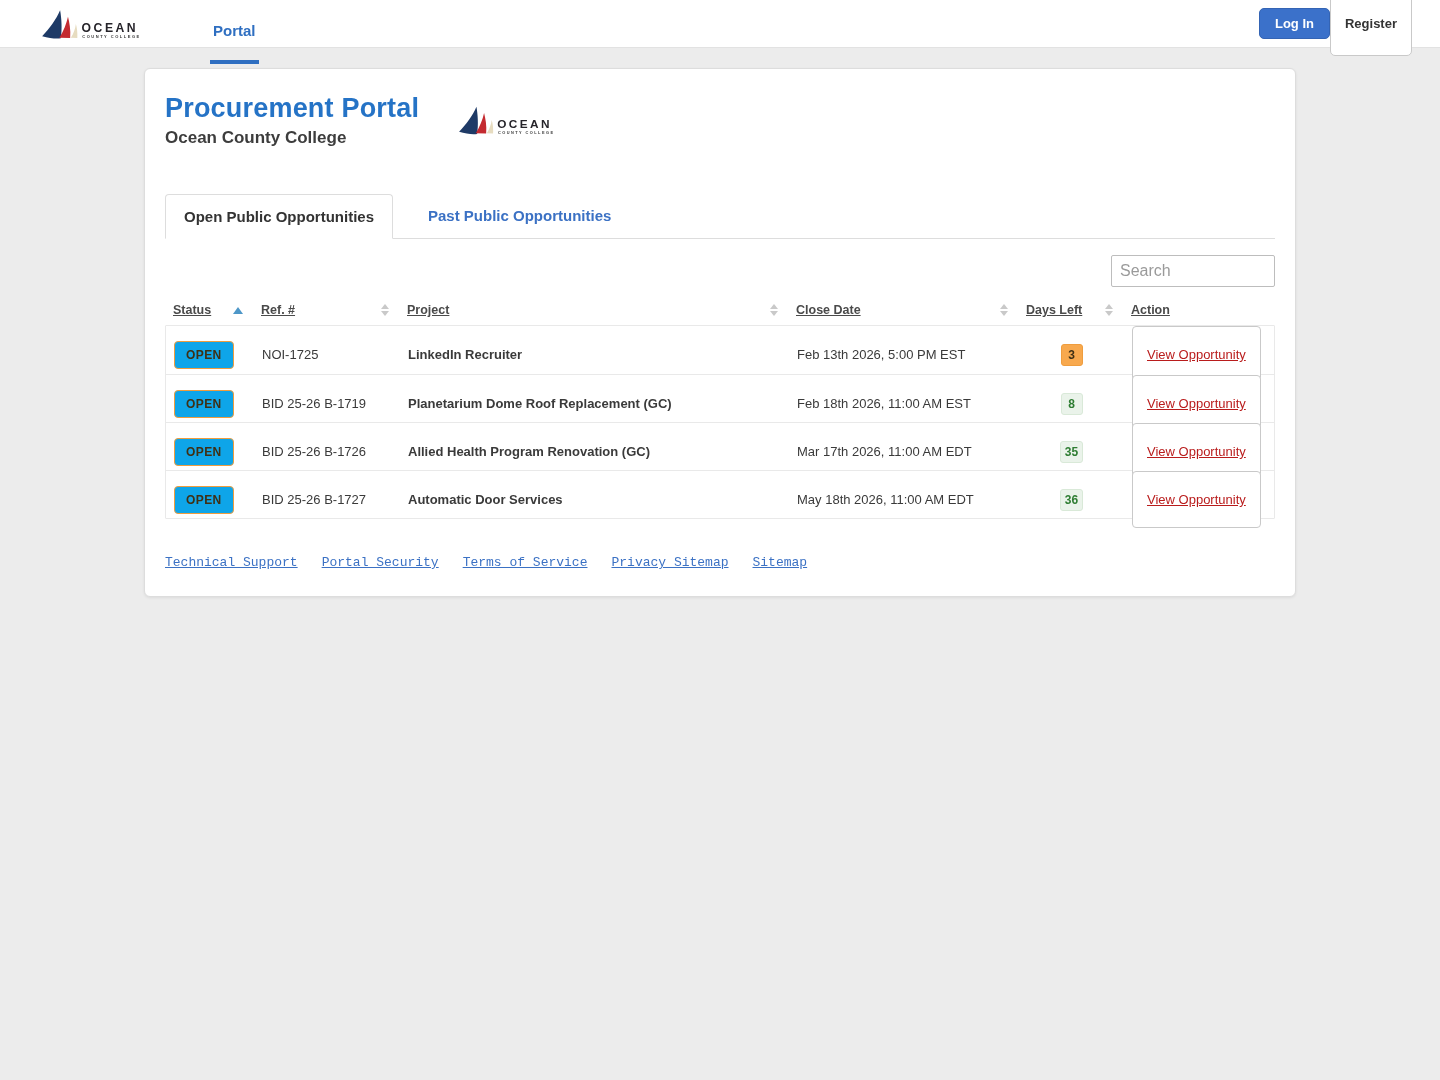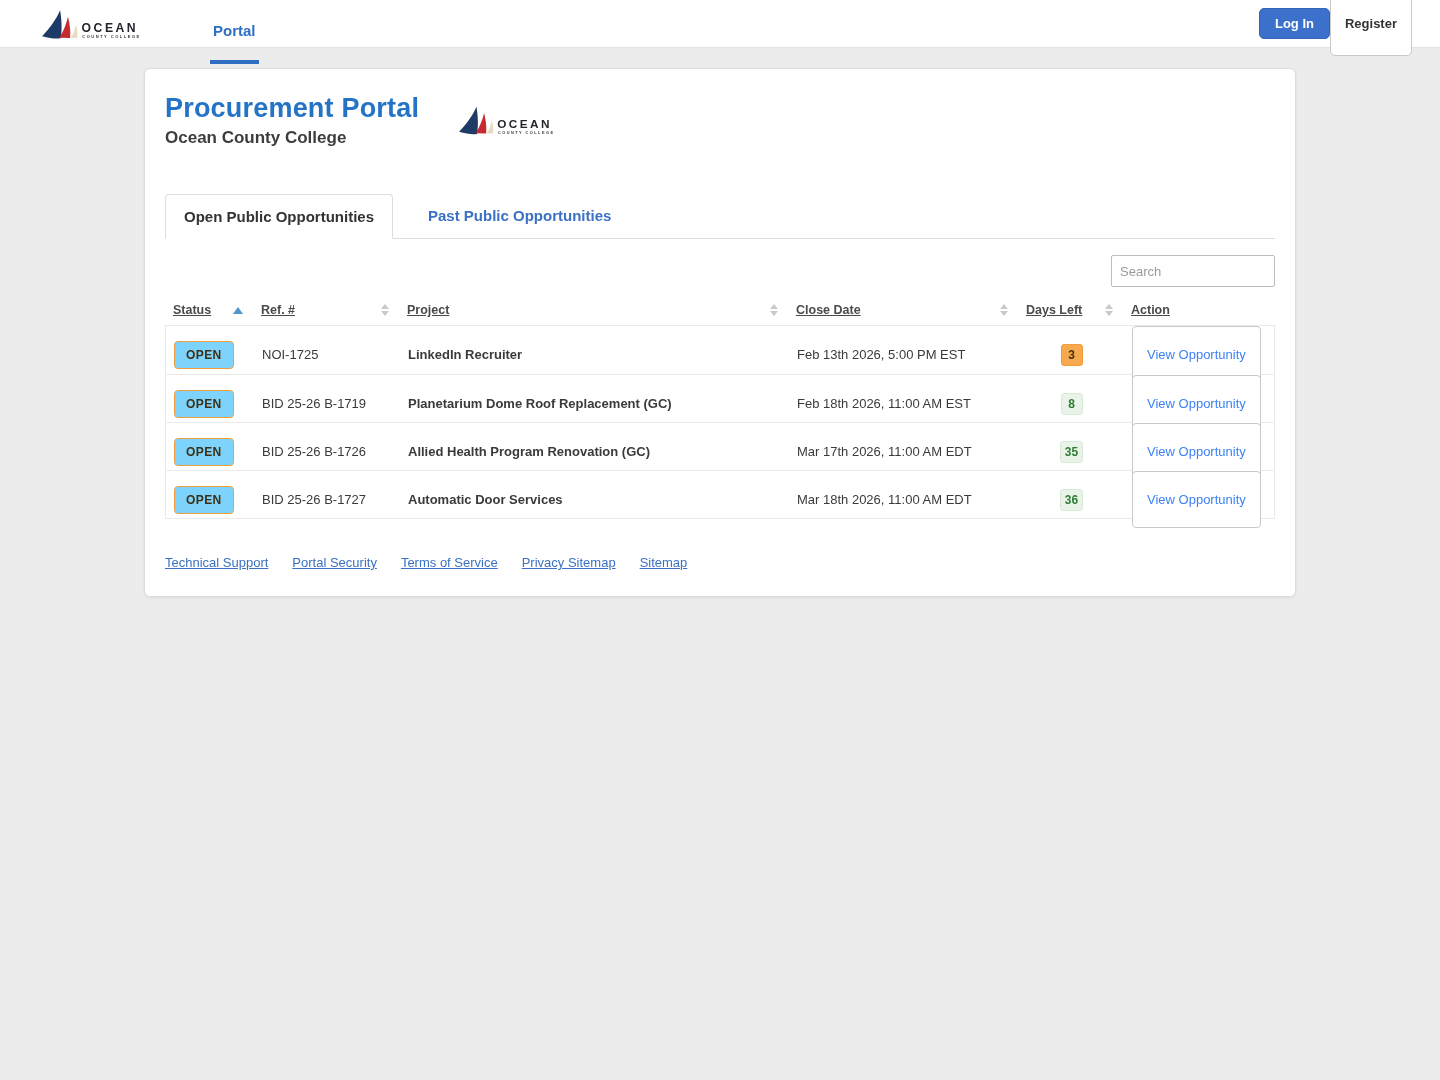--- a/index.html
+++ b/index.html
@@ -22,51 +22,51 @@
   .page-subtitle { color:#3d3d3d; font-size:17px; font-weight:bold; margin-top:4px; }
 
   
   .tabs { display:flex; border-bottom:1px solid #ddd; margin-top:46px; }
   .tab { font-size:15px; font-weight:bold; padding:13px 18px; cursor:pointer; }
   .tab.active { color:#333; background:#fff; border:1px solid #ddd; border-bottom:1px solid #fff; margin-bottom:-1px; border-radius:4px 4px 0 0; }
   .tab.inactive { color:#3b71c4; margin-left:17px; }
 
   
   .search-row { display:flex; justify-content:flex-end; margin-top:16px; }
-  .search-input { width:164px; height:32px; border:1px solid #bdbdbd; border-radius:2px; padding:9px 8px; font-size:13px; color:#333; font-family:inherit; }
+  .search-input { width:164px; height:32px; border:1px solid #bdbdbd; border-radius:2px; padding:9px 8px; font-size:16px; color:#333; font-family:inherit; }
   .search-input::placeholder { color:#9a9a9a; }
 
   
   .grid-row { display:grid; grid-template-columns:88px 146px 389px 230px 105px 1fr; align-items:center; }
   .thead { margin-top:8px; }
   .thead .cell { display:flex; align-items:center; justify-content:space-between; padding:8px 10px 8px 8px; font-size:12.5px; font-weight:bold; color:#4a4a4a; cursor:pointer;text-decoration:underline; }
   .thead .cell .lbl { white-space:nowrap; }
   .sort-single { width:0; height:0; border-left:5px solid transparent; border-right:5px solid transparent; border-bottom:7px solid #4e97c8; margin-left:8px; }
   .sort-pair { display:inline-flex; flex-direction:column; gap:2px; margin-left:8px; }
   .sort-pair i { display:block; width:0; height:0; border-left:4px solid transparent; border-right:4px solid transparent; }
   .sort-pair .up { border-bottom:5px solid #c9c9c9; }
   .sort-pair .down { border-top:5px solid #c9c9c9; }
 
   .tbody { border:1px solid #e9e9e9; border-radius:1px; }
   .tbody .grid-row { height:48px; }
   .tbody .grid-row + .grid-row { border-top:1px solid #e9e9e9; }
   .cell-pad { padding-left:8px; }
-  .badge-open { display:inline-block; background:#7dd3fc; border:1px solid #ef9d3e; color:#3f3014; font-weight:bold; font-size:12px; letter-spacing:0.4px; padding:6px 11px; border-radius:4px; }
+  .badge-open { display:inline-block; background:#0ea5e9; border:1px solid #ef9d3e; color:#3f3014; font-weight:bold; font-size:12px; letter-spacing:0.4px; padding:6px 11px; border-radius:4px; }
   .ref-text { font-size:13px; color:#3a3a3a; }
   .project-text { font-size:13px; font-weight:bold; color:#3a3a3a; }
   .date-text { font-size:13px; color:#3a3a3a; }
   .days-cell { display:flex; justify-content:center; }
   .days-badge { display:inline-flex; min-width:22px; height:22px; align-items:center; justify-content:center; padding:0 4px; border-radius:3px; font-size:12px; font-weight:bold; }
   .days-badge[data-level="warning"] { background:#f8a94e; border:1px solid #ef9d3e; color:#3f3014; }
   .days-badge[data-level="ok"] { background:#eaf3ea; border:1px solid #d9e9d8; color:#2e7d32; }
-  .view-btn { background:#fff; border:1px solid #c9c9c9; border-radius:4px; padding:20px 14px; font-size:13px; color:#3b82f6; cursor:pointer; font-family:inherit; margin-left:8px; }
+  .view-btn { background:#fff; border:1px solid #c9c9c9; border-radius:4px; padding:20px 14px; font-size:13px; color:#b91c1c; cursor:pointer; font-family:inherit; margin-left:8px;text-decoration:underline; }
 
   
   .card-footer { display:flex; gap:24px; margin-top:36px; padding-bottom:6px; }
-  .card-footer a { color:#3b71c4; font-size:13px; text-decoration:underline; cursor:pointer; }
+  .card-footer a { color:#3b71c4; font-size:13px; text-decoration:underline; cursor:pointer;font-family:Liberation Mono, monospace; }
 
   .logo-svg text { font-family:"Liberation Sans", sans-serif; }
 </style>
 </head>
 <body>
 
 <div class="screen">
 
   <div class="topnav">
     <div class="brand">
@@ -180,21 +180,21 @@
         <div class="days-cell">
             <span class="days-badge" data-level="ok">35</span>
           </div>
         <div><button class="view-btn">View Opportunity</button></div>
       </div>
 
       <div class="grid-row">
         <div class="cell-pad"><span class="badge-open">OPEN</span></div>
         <div class="cell-pad ref-text">BID 25-26 B-1727</div>
         <div class="cell-pad project-text">Automatic Door Services</div>
-        <div class="cell-pad date-text">Mar 18th 2026, 11:00 AM EDT</div>
+        <div class="cell-pad date-text">May 18th 2026, 11:00 AM EDT</div>
         <div class="days-cell">
             <span class="days-badge" data-level="ok">36</span>
           </div>
         <div><button class="view-btn">View Opportunity</button></div>
       </div>
 
     </div>
 
     <div class="card-footer">
       <a>Technical Support</a>

